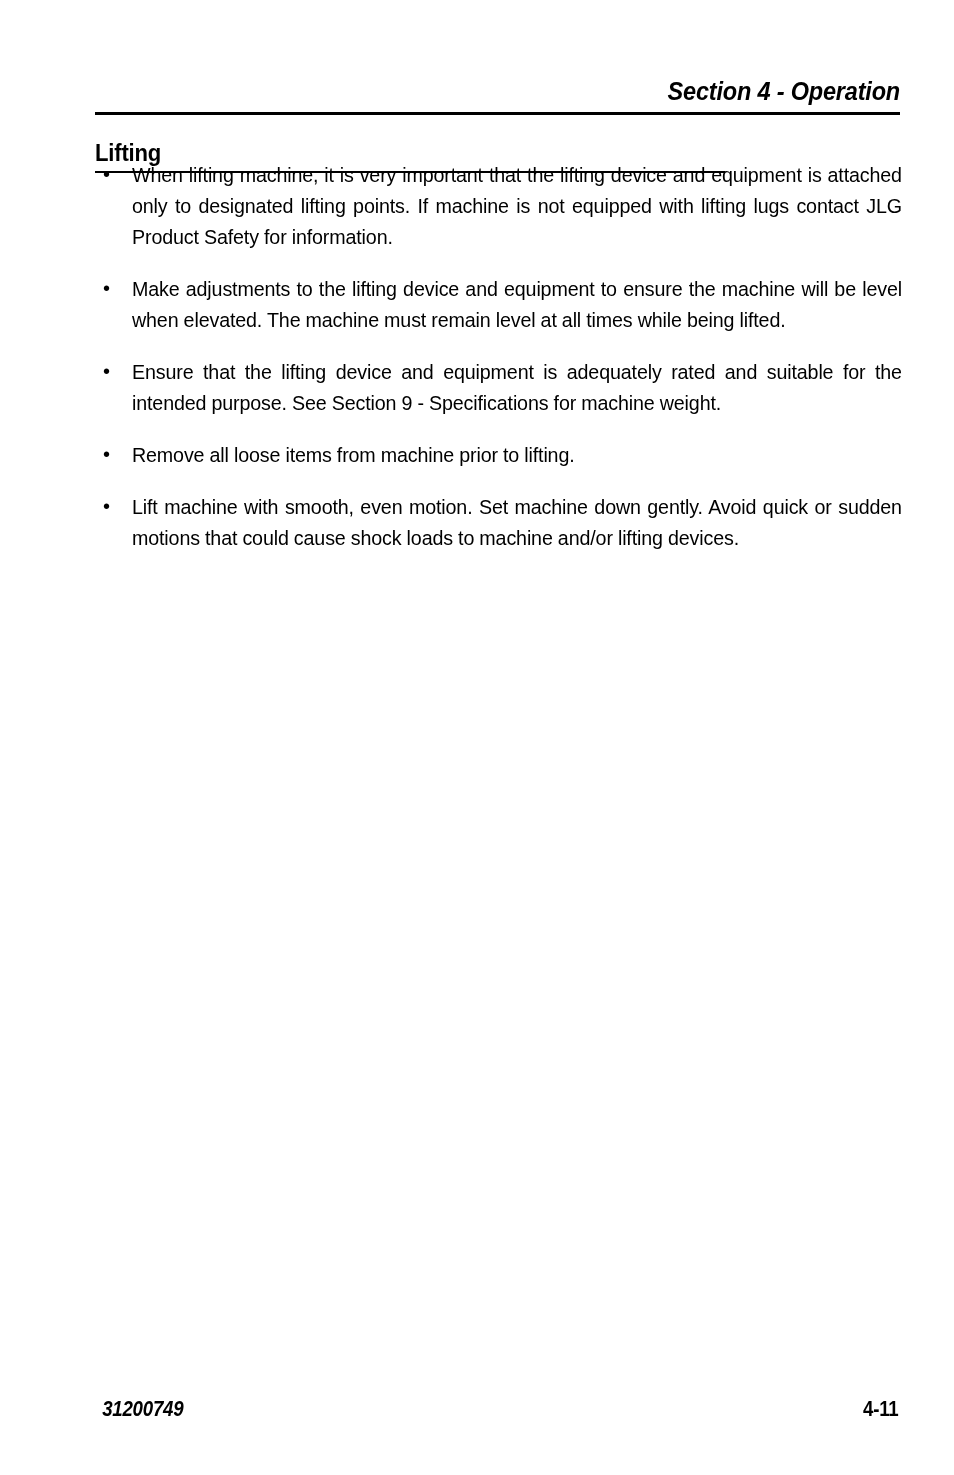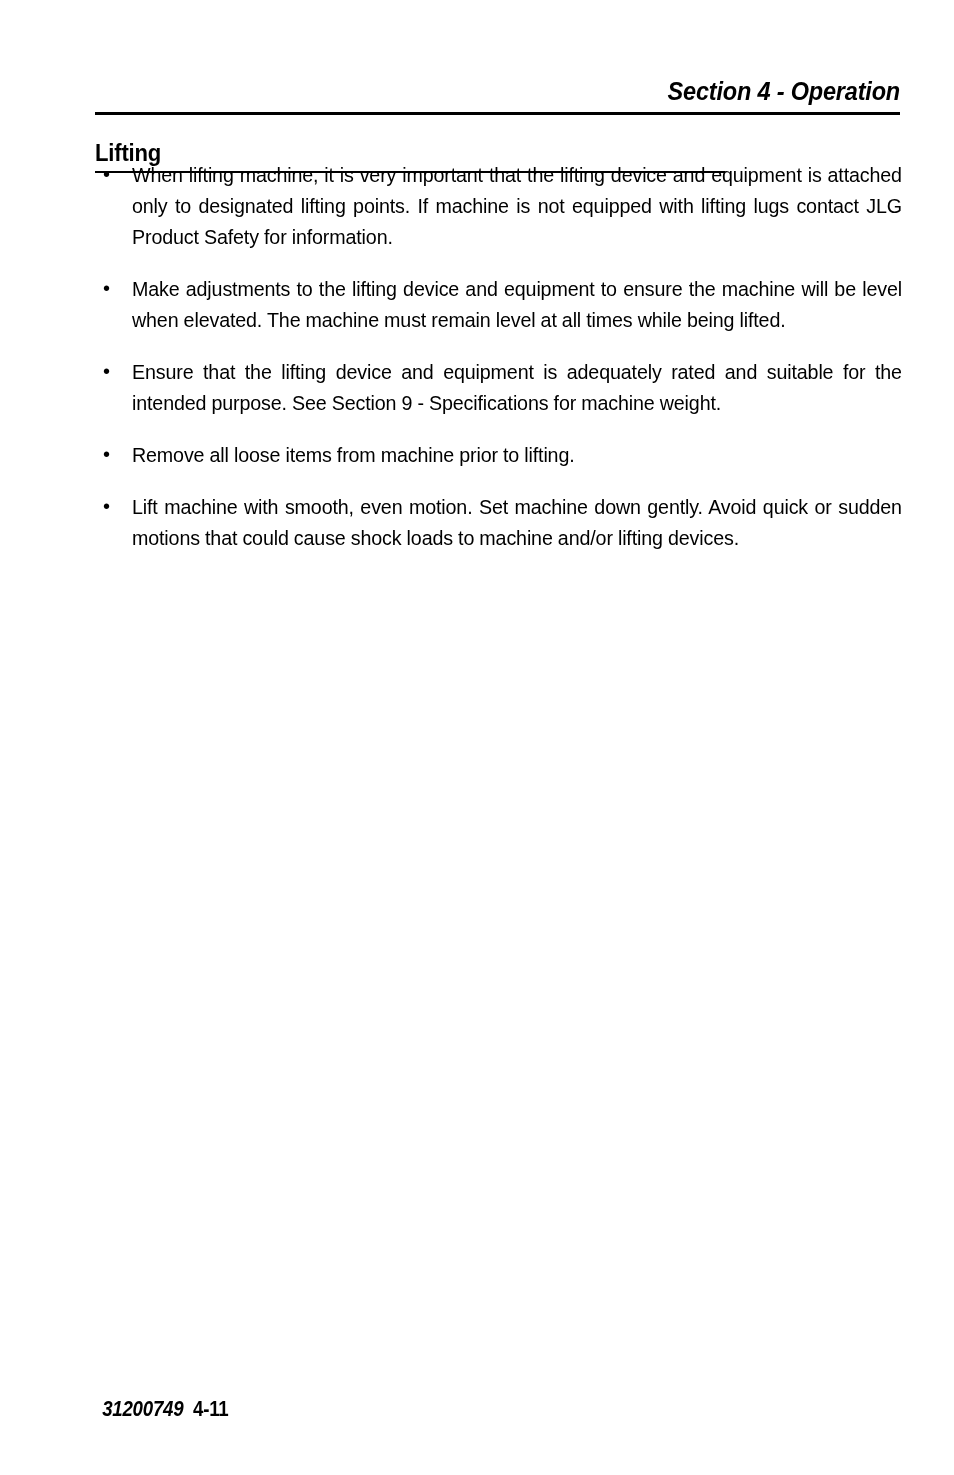--- a/index.html
+++ b/index.html
@@ -122,21 +122,21 @@
     text-align: left;
   }
 
   
   .footer {
     position: absolute;
     left: 95px;
     top: 1396px;
     width: 807px;
     display: flex;
-    justify-content: flex-start;
+    justify-content: space-between;
     align-items: baseline;
   }
   .footer-doc-number {
     font-size: 22px;
     font-style: italic;
     font-weight: bold;
     letter-spacing: -0.3px;
     transform: scaleX(0.85);
     transform-origin: left baseline;
     white-space: nowrap;

